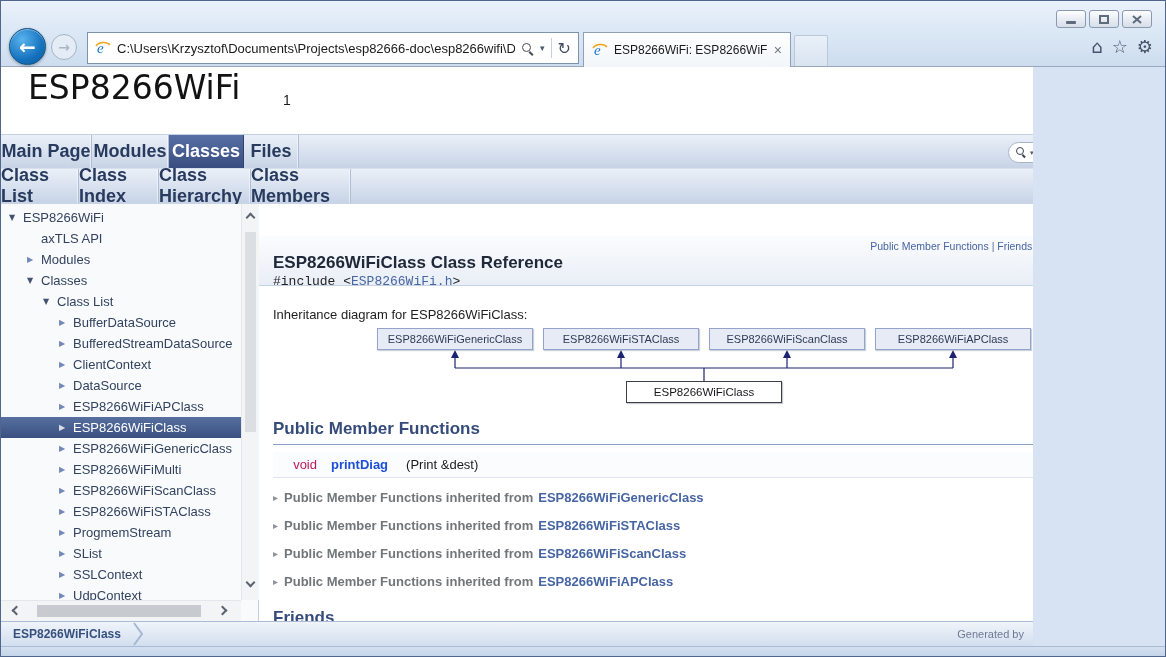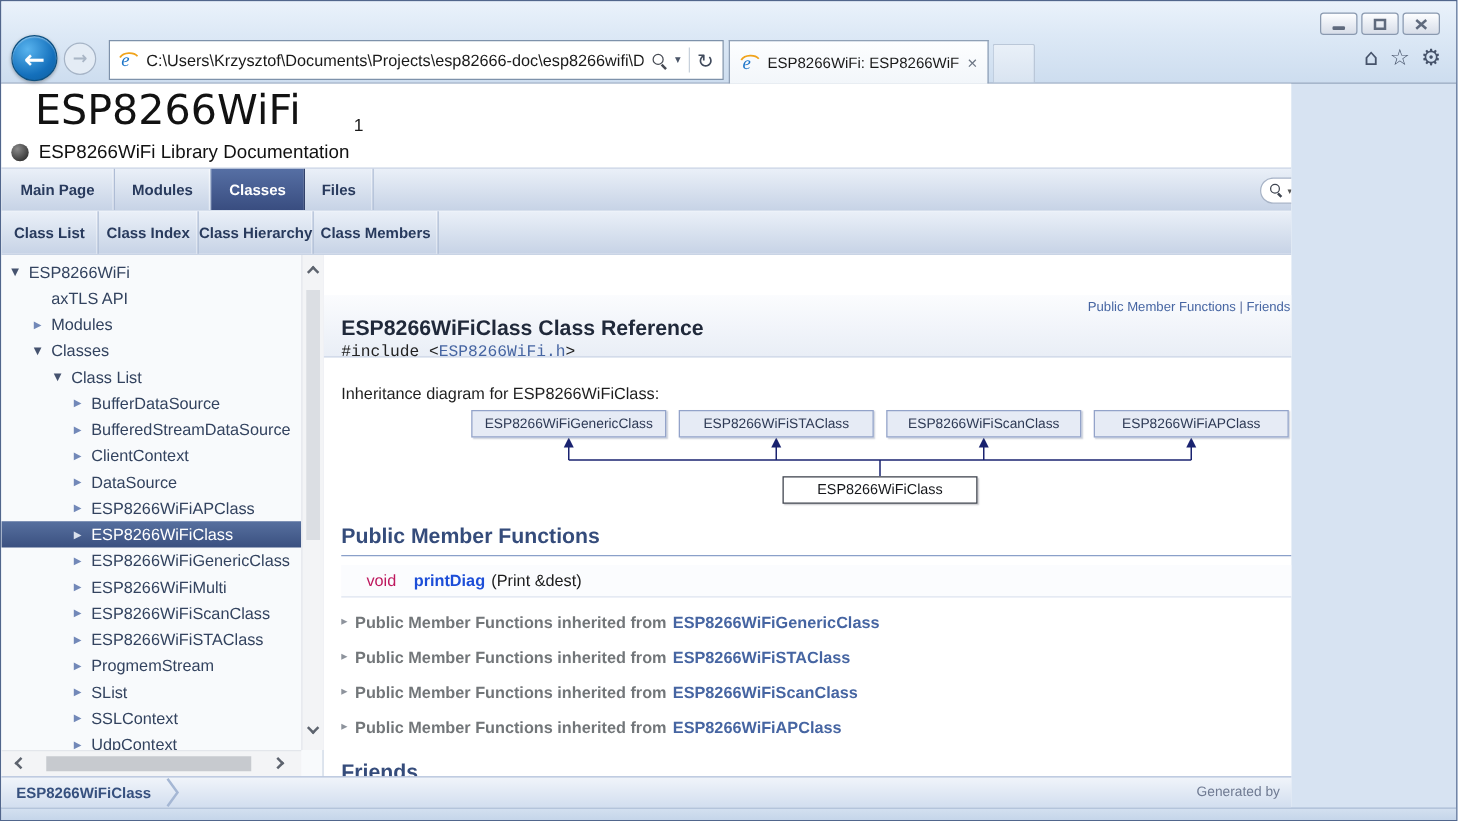--- a/index.html
+++ b/index.html
@@ -49,21 +49,21 @@
   .brief-row { position:absolute; left:8px; top:46px; display:flex; align-items:center; gap:8px; }
   .brief-icon { width:14px; height:14px; border-radius:50%; background:radial-gradient(circle at 35% 30%,#8A8A8A,#1C1C1C); flex:0 0 14px; }
   .brief-text { font-size:15px; color:#111; }
 
   .tabs1 { position:absolute; top:67px; left:0; width:100%; height:35px;
     background:linear-gradient(#EAF0F8,#C7D3E6); border-top:1px solid #C6D1E3; border-bottom:1px solid #D7E0ED; }
   .tabs2 { position:absolute; top:102px; left:0; width:100%; height:35px;
     background:linear-gradient(#EAF0F8,#C7D3E6); border-bottom:1px solid #C9D4E5; }
   .tabrow { display:flex; height:100%; }
   .dtab { height:100%; display:flex; align-items:center; justify-content:center;
-    font-size:12px; font-weight:700; color:#283A5D; border-right:1px solid #AFBDD5; box-shadow:inset -1px 0 0 rgba(255,255,255,.5); }
+    font-size:18px; font-weight:700; color:#283A5D; border-right:1px solid #AFBDD5; box-shadow:inset -1px 0 0 rgba(255,255,255,.5); }
   .dtab.active { background:linear-gradient(#566FA4,#394D80); color:#fff; border-right-color:#32426B; box-shadow:none; }
   .t1a{width:91px}.t1b{width:77px}.t1c{width:75px}.t1d{width:55px}
   .t2a{width:78px}.t2b{width:80px}.t2c{width:92px}.t2d{width:100px}
   .searchbox { position:absolute; top:7px; left:1007px; width:138px; height:21px; border:1px solid #A8B4C7;
     border-radius:11px; background:#fff; display:flex; align-items:center; padding:0 7px; gap:3px; }
   .mag-sm { position:relative; width:11px; height:11px; flex:0 0 11px; }
   .mag-sm::before { content:""; position:absolute; left:0; top:0; width:6px; height:6px; border:1.5px solid #3E4450; border-radius:50%; }
   .mag-sm::after { content:""; position:absolute; left:7px; top:7px; width:4px; height:1.6px; background:#3E4450; transform:rotate(45deg); transform-origin:0 0; }
   .caret-sm { font-family:"DejaVu Sans",sans-serif; font-size:7px; color:#555; }
   .search-input { border:none; outline:none; flex:1; min-width:0; font-size:12.5px; color:#333; background:transparent; font-family:"Liberation Sans",sans-serif; }
@@ -107,21 +107,21 @@
   .dchild { background:#fff; border:1px solid #3A3F49; color:#14161A; top:53px; left:367px; font-size:11.5px;
     box-shadow:1px 1px 1px rgba(120,120,130,.4); }
 
   .h2g { position:absolute; left:14px; width:857px; font-size:17px; font-weight:700; color:#354C7B;
     border-bottom:1px solid #8AA0C9; padding-bottom:5px; }
   .h2-pmf { top:215px; } .h2-friends { top:404px; }
   .memrow { position:absolute; top:248px; left:14px; width:857px; height:26px; background:#FBFCFE;
     border-bottom:1px solid #DEE4F0; display:flex; align-items:center; font-size:13px; }
   .memtype { width:44px; text-align:right; color:#be185d; }
   .memname { margin-left:14px; color:#1d4ed8; font-weight:700; }
-  .memargs { color:#1A1A1A; margin-left:5px; }
+  .memargs { color:#1A1A1A; margin-left:18px; }
   .inhrow { position:absolute; left:14px; height:24px; display:flex; align-items:center; font-size:13px; font-weight:700; color:#727679; }
   .i1{top:281px}.i2{top:309px}.i3{top:337px}.i4{top:365px}
   .inh-arr { font-family:"DejaVu Sans",sans-serif; font-size:10px; color:#8D939C; font-weight:400; margin-right:6px; }
   .inh-class { color:#4665A2; margin-left:5px; }
 
   .cscroll { position:absolute; left:1139px; top:0; width:18px; height:417px; background:#F3F4F6; border-left:1px solid #E4E7EB; }
   .cscroll .thumb { position:absolute; left:3px; top:26px; width:11px; height:88px; background:#CDD0D5; }
 
   
   .navpath { position:absolute; top:554px; left:0; width:1160px; height:25px;
@@ -191,24 +191,20 @@
       <span class="cicon">☆</span>
       <span class="cicon">⚙</span>
     </div>
   </div>
 
   <div class="page">
 
     <div class="titlearea">
       <div class="projectname">ESP8266WiFi</div>
       <div class="projectnumber">1</div>
-      <div class="brief-row">
-        <span class="brief-icon"></span>
-        <span class="brief-text">ESP8266WiFi Library Documentation</span>
-      </div>
     </div>
 
     <div class="tabs1">
       <div class="tabrow">
         <div class="dtab t1a">Main Page</div>
         <div class="dtab t1b">Modules</div>
         <div class="dtab t1c active">Classes</div>
         <div class="dtab t1d">Files</div>
       </div>
       <div class="searchbox">

